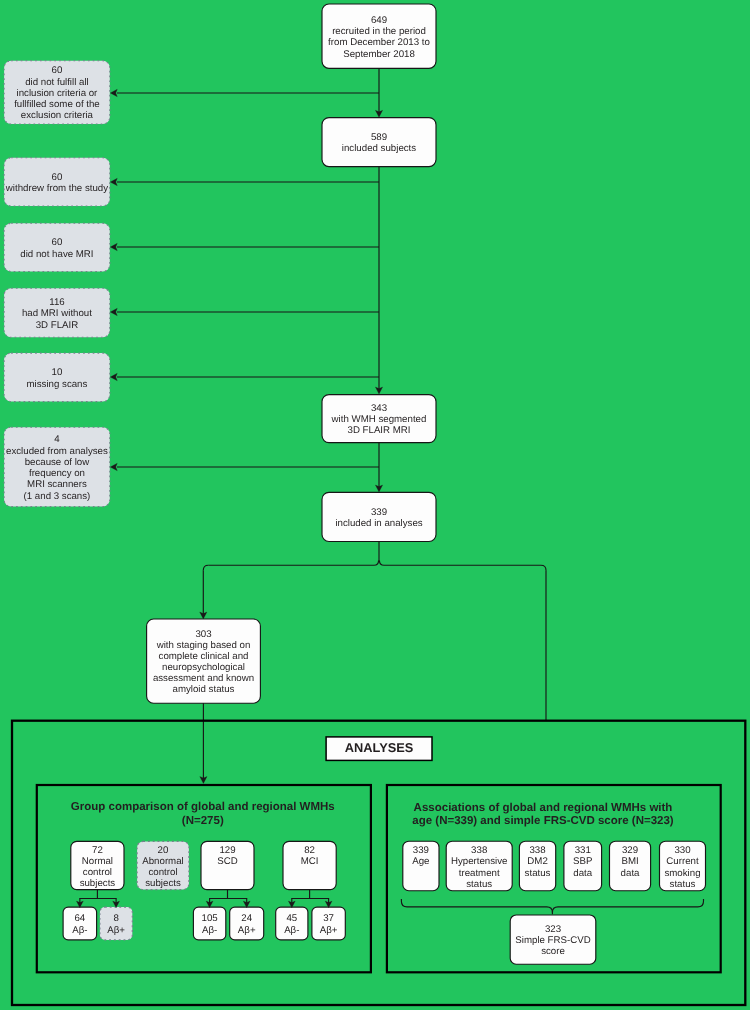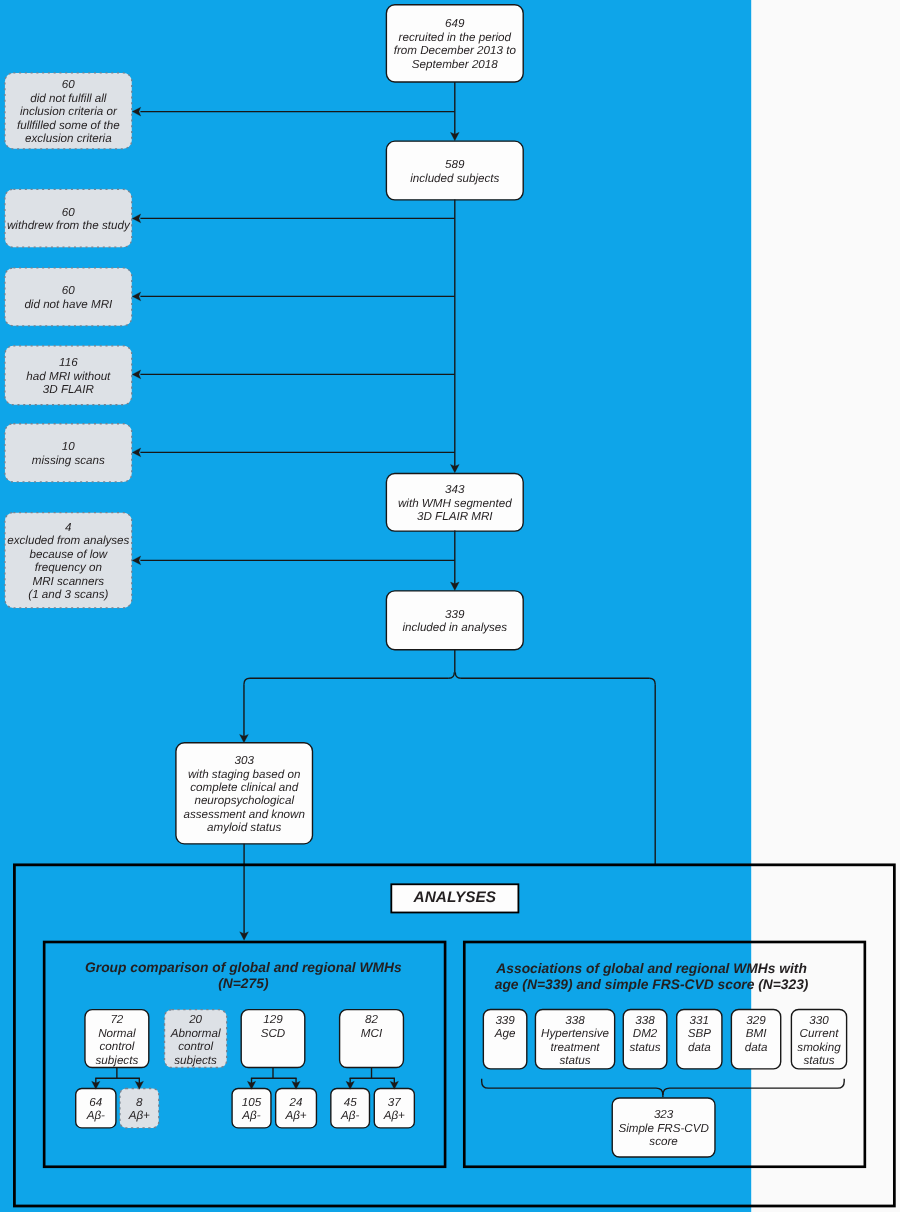--- a/index.html
+++ b/index.html
@@ -1,18 +1,18 @@
 <!DOCTYPE html>
 <html><head>
 <meta charset="utf-8">
 <style>
   html,body{margin:0;padding:0;background:#fafafa;}
   body{width:750px;height:1010px;overflow:hidden;
        font-family:"Liberation Sans",sans-serif;}
-  #stage{position:relative;width:626px;height:1010px;background:#0ea5e9;font-style:italic;}
+  #stage{position:relative;width:750px;height:1010px;background:#22c55e;}
   svg#chart{display:block;position:absolute;left:0;top:0;}
   text{font-family:"Liberation Sans",sans-serif;fill:#231f20;
        -webkit-font-smoothing:antialiased;text-rendering:geometricPrecision;}
 </style>
 </head>
 <body>
 
 <div id="stage">
   <svg id="chart" width="750" height="1010" viewBox="0 0 750 1010" style="will-change:transform">
       <g>

